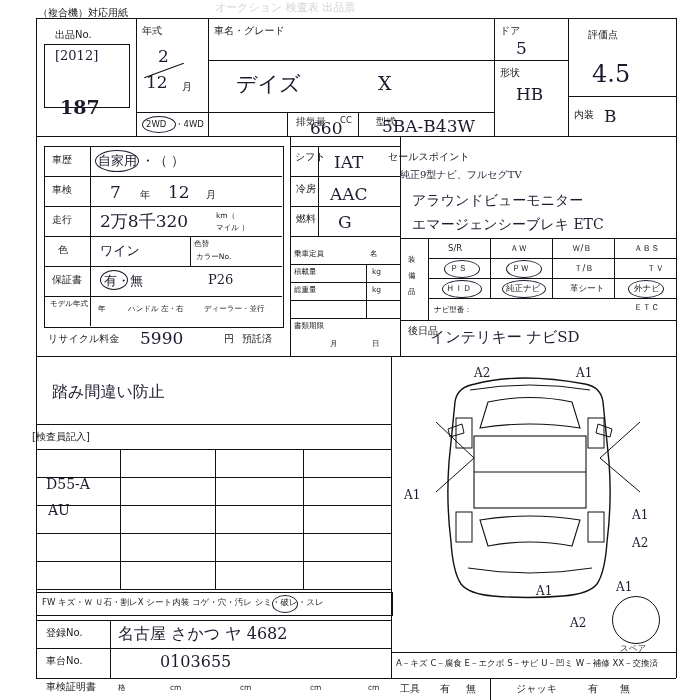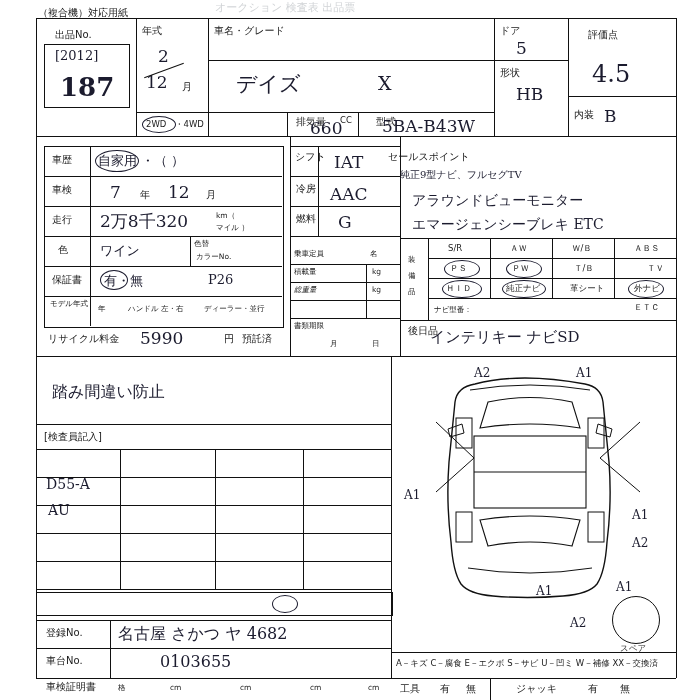--- a/index.html
+++ b/index.html
@@ -12,21 +12,21 @@
     overflow:hidden;
   }
   .sheet{position:absolute;left:0;top:0;width:700px;height:700px;}
   .ln{position:absolute;background:#111;}
   .hl{height:1px;}
   .vl{width:1px;}
   .lbl{position:absolute;font-size:10px;line-height:1;letter-spacing:0px;white-space:nowrap;}
   .lbl.sm{font-size:8.5px;}
   .lbl.xs{font-size:7.5px;}
   .hw{position:absolute;font-family:"DejaVu Serif", serif;color:#1b1b2e;white-space:nowrap;}
-  .hw.big{font-size:26px;font-weight:bold;}
+  .hw.big{font-size:19px;font-weight:bold;margin-top:24px;}
   .hw.mid{font-size:17px;}
   .hw.sml{font-size:13px;}
   .ellip{position:absolute;border:1.6px solid #1b1b2e;border-radius:50%;}
   .topnote{position:absolute;font-size:10px;}
   .graytxt{position:absolute;color:#9aa0a6;font-size:11px;}
   .carbox{position:absolute;}
   .sp-circle{position:absolute;border:1px solid #111;border-radius:50%;}
 </style>
 </head>
 <body>
@@ -151,21 +151,21 @@
   <div class="hw mid" style="left:334px;top:152px;">IAT</div>
   <div class="lbl" style="left:296px;top:184px;">冷房</div>
   <div class="hw mid" style="left:330px;top:184px;">AAC</div>
   <div class="lbl" style="left:296px;top:214px;">燃料</div>
   <div class="hw mid" style="left:338px;top:212px;">G</div>
 
   <div class="lbl xs" style="left:294px;top:250px;">乗車定員</div>
   <div class="lbl xs" style="left:370px;top:250px;">名</div>
   <div class="lbl xs" style="left:294px;top:268px;">積載量</div>
   <div class="lbl xs" style="left:372px;top:268px;">kg</div>
-  <div class="lbl xs" style="left:294px;top:286px;font-style:italic;">総重量</div>
+  <div class="lbl xs" style="left:294px;top:286px;">総重量</div>
   <div class="lbl xs" style="left:372px;top:286px;">kg</div>
   <div class="lbl xs" style="left:294px;top:322px;">書類期限</div>
   <div class="lbl xs" style="left:330px;top:340px;">月</div>
   <div class="lbl xs" style="left:372px;top:340px;">日</div>
 
   <div class="lbl" style="left:388px;top:152px;">セールスポイント</div>
   <div class="hw sml" style="left:400px;top:168px;font-size:10px;">純正9型ナビ、フルセグTV</div>
   <div class="hw sml" style="left:412px;top:216px;font-size:14px;">エマージェンシーブレキ ETC</div>
   <div class="hw sml" style="left:412px;top:192px;font-size:14px;">アラウンドビューモニター</div>
 
@@ -205,35 +205,36 @@
   <div class="ellip" style="left:628px;top:280px;width:34px;height:16px;"></div>
 
   <div class="lbl xs" style="left:434px;top:306px;">ナビ型番：</div>
 
   <div class="lbl" style="left:408px;top:326px;">後日品</div>
   <div class="hw sml" style="left:430px;top:328px;font-size:15px;">インテリキー   ナビSD</div>
 
   <div class="hw sml" style="left:52px;top:382px;font-size:16px;">踏み間違い防止</div>
   <div class="ln hl" style="left:36px;top:424px;width:355px;"></div>
 
-  <div class="lbl" style="left:44px;top:432px;text-align:right;">[検査員記入]</div>
+  <div class="lbl" style="left:32px;top:432px;text-align:right;">[検査員記入]</div>
   <div class="ln hl" style="left:36px;top:449px;width:355px;"></div>
   <div class="ln hl" style="left:36px;top:477px;width:355px;"></div>
   <div class="ln hl" style="left:36px;top:505px;width:355px;"></div>
   <div class="ln hl" style="left:36px;top:533px;width:355px;"></div>
   <div class="ln hl" style="left:36px;top:561px;width:355px;"></div>
   <div class="ln hl" style="left:36px;top:589px;width:355px;"></div>
   <div class="ln vl" style="left:120px;top:449px;height:140px;"></div>
   <div class="ln vl" style="left:215px;top:449px;height:140px;"></div>
   <div class="ln vl" style="left:303px;top:449px;height:140px;"></div>
 
   <div class="hw sml" style="left:46px;top:476px;font-size:14px;">D55-A</div>
   <div class="hw sml" style="left:48px;top:502px;font-size:14px;">AU</div>
 
   <div class="ln" style="left:36px;top:592px;width:355px;height:22px;background:transparent;border:1px solid #111;"></div>
+  <div class="lbl sm" style="left:42px;top:598px;">FW  キズ・Ｗ Ｕ石・割レX シート内装 コゲ・穴・汚レ シミ・破レ・スレ</div>
   <div class="ellip" style="left:272px;top:595px;width:24px;height:16px;"></div>
 
   <div class="ln hl" style="left:36px;top:620px;width:355px;"></div>
   <div class="ln hl" style="left:36px;top:648px;width:355px;"></div>
   <div class="ln vl" style="left:110px;top:620px;height:58px;"></div>
   <div class="ln vl" style="left:391px;top:356px;height:322px;"></div>
 
   <div class="lbl" style="left:46px;top:628px;">登録No.</div>
   <div class="hw sml" style="left:118px;top:624px;font-size:16px;">名古屋    さかつ   ヤ   4682</div>
   <div class="lbl" style="left:46px;top:656px;">車台No.</div>

